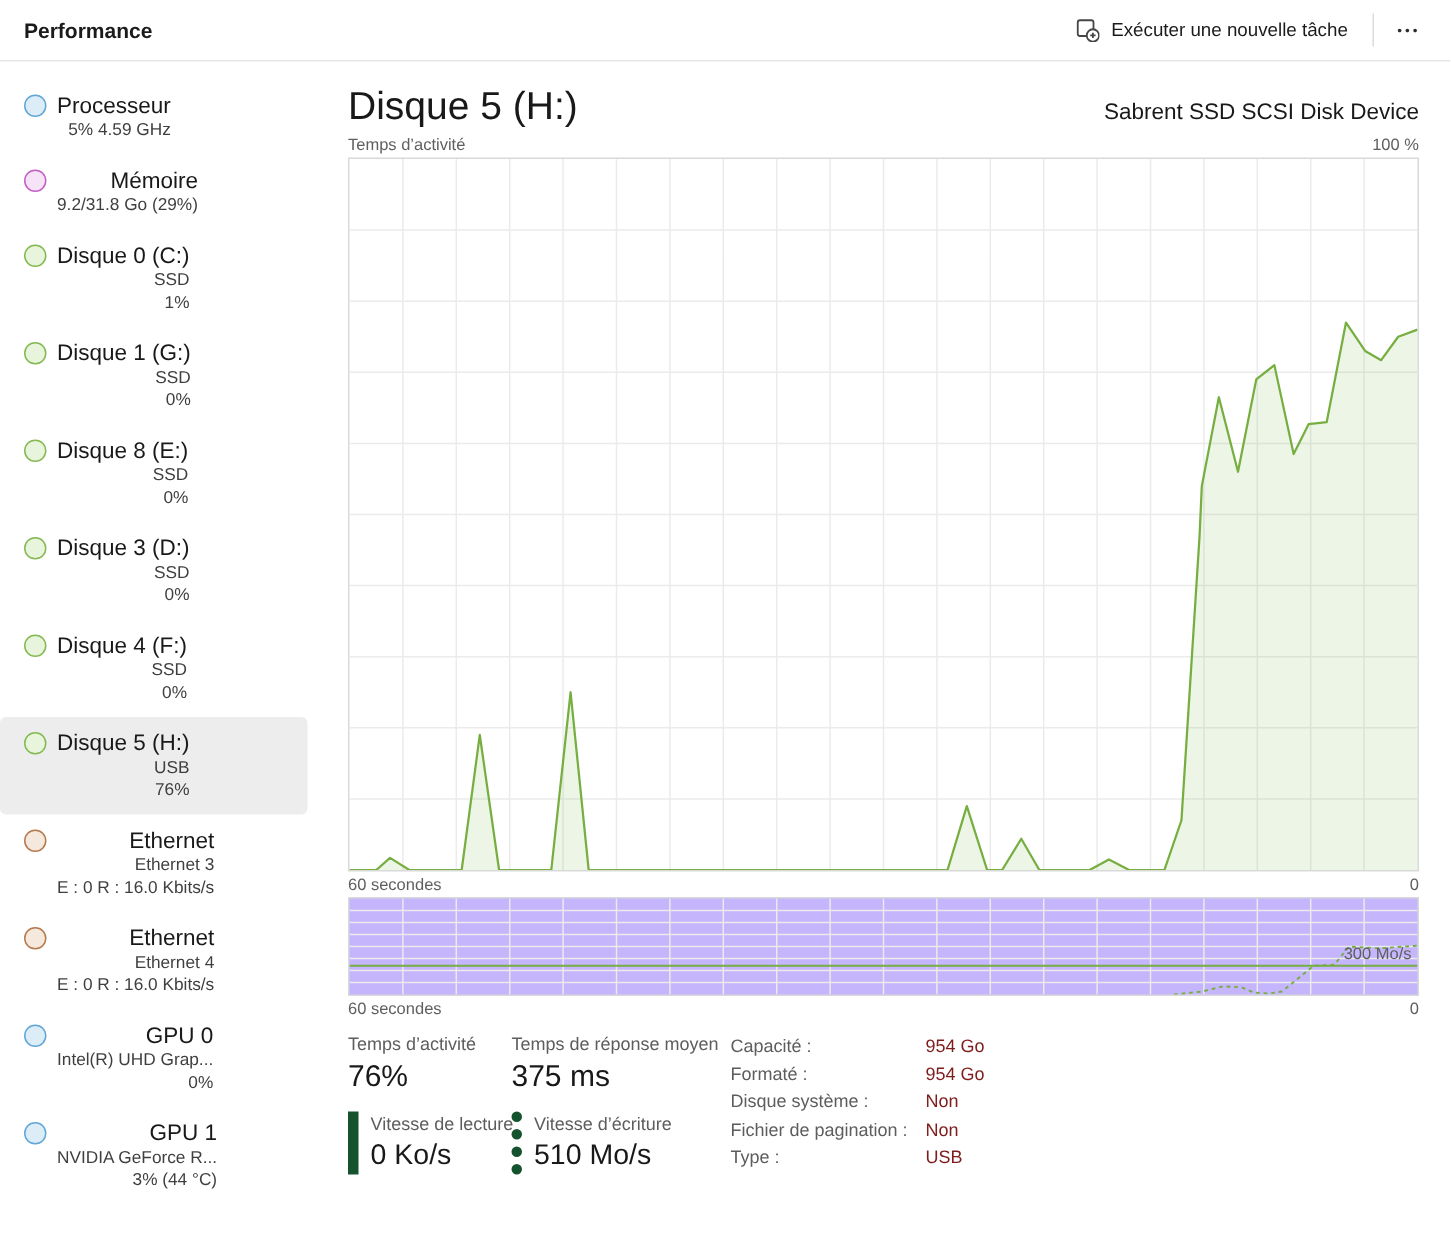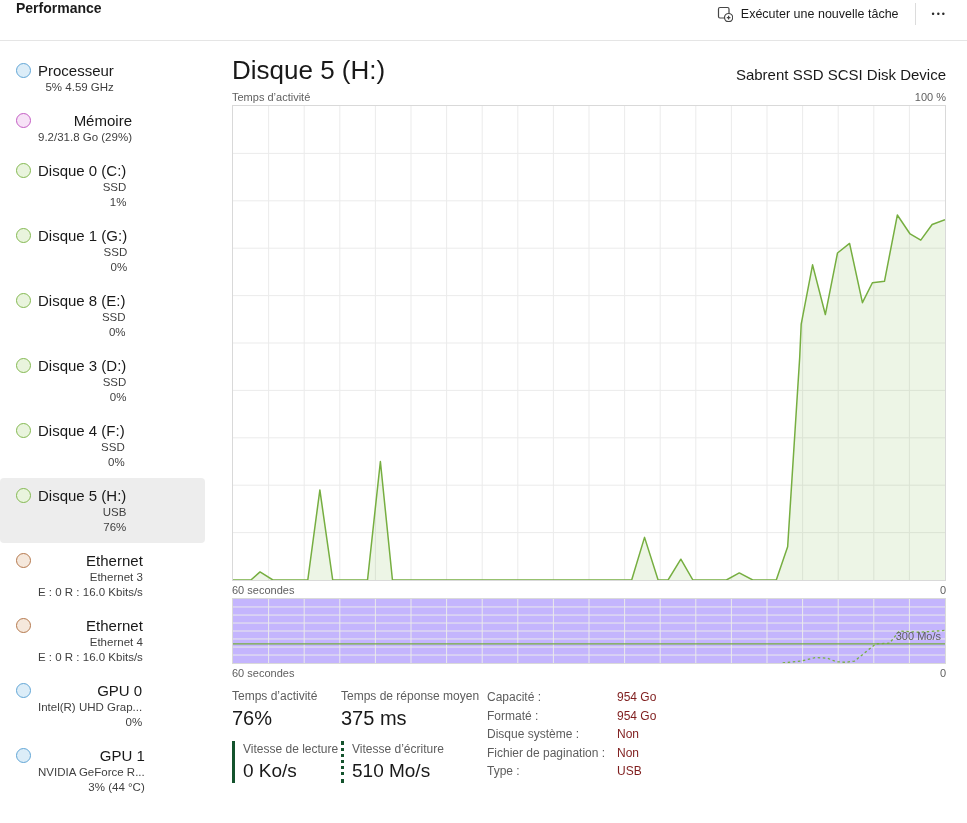--- a/index.html
+++ b/index.html
@@ -2,21 +2,21 @@
 <html><head>
 <meta charset="utf-8">
 <style>
   html,body{margin:0;padding:0;}
   body{
     width:967px;height:823px;overflow:hidden;background:#ffffff;
     font-family:"Liberation Sans","DejaVu Sans",sans-serif;color:#1b1b1b;
     -webkit-font-smoothing:antialiased;
   }
   
-  .header{height:41px;border-bottom:1px solid #e5e5e5;display:flex;align-items:flex-start;justify-content:space-between;padding:0 8px 0 16px;box-sizing:border-box;}
+  .header{height:41px;border-bottom:1px solid #e5e5e5;display:flex;align-items:center;justify-content:space-between;padding:0 8px 0 16px;box-sizing:border-box;}
   .header-title{font-size:14px;font-weight:600;}
   .header-right{display:flex;align-items:center;}
   .run-task-btn{display:flex;align-items:center;gap:8px;font-size:12.5px;color:#1b1b1b;padding:6px 12px;border-radius:4px;cursor:pointer;background:transparent;border:none;}
   .v-divider{width:1px;height:22px;background:#dcdcdc;margin:0 4px;}
   .more-btn{font-size:9px;letter-spacing:2px;color:#2b2b2b;padding:8px 12px;border:none;background:transparent;cursor:pointer;}
   
   .content{display:flex;height:781px;}
   .sidebar{width:213px;box-sizing:border-box;padding-top:12px;flex-shrink:0;text-align:right;}
   .side-item{display:flex;gap:7px;padding:8px 6px 8px 16px;margin-right:8px;border-radius:4px;cursor:pointer;}
   .side-item.selected{background:#ededed;}
@@ -33,21 +33,21 @@
   .chart2{position:relative;height:66px;border:1px solid #d9d9d9;box-sizing:border-box;background:#c4b5fd;}
   .chart1 svg,.chart2 svg{display:block;width:100%;height:100%;}
   .x-row{display:flex;justify-content:space-between;font-size:11px;color:#5f5f5f;margin:3px 0 2px;gap:12px;}
   .marker-label{position:absolute;right:4px;bottom:calc(30% + 2px);font-size:11px;color:#5f5f5f;pointer-events:none;}
   
   .stats{display:flex;margin-top:9px;}
   .stat-col1{width:109px;flex-shrink:0;}
   .stat-col2{width:146px;flex-shrink:0;}
   .stat-label{font-size:12px;color:#5d5d5d;line-height:17px;white-space:nowrap;}
   .stat-value{font-size:20px;color:#191919;line-height:27px;white-space:nowrap;}
-  .speed{margin-top:9px;border-left:3px solid #14532d;padding-left:8px;}
+  .speed{margin-top:9px;border-left:7px solid #14532d;padding-left:8px;}
   .speed.dotted{border-left-style:dotted;}
   .speed .stat-value{font-size:19px;line-height:25px;}
   .details{display:grid;grid-template-columns:130px auto;font-size:12px;line-height:18.5px;align-content:start;}
   .detail-label{color:#5d5d5d;white-space:nowrap;}
   .detail-value{color:#7f1d1d;white-space:nowrap;}
 </style>
 </head>
 <body>
 
 <div class="header">

